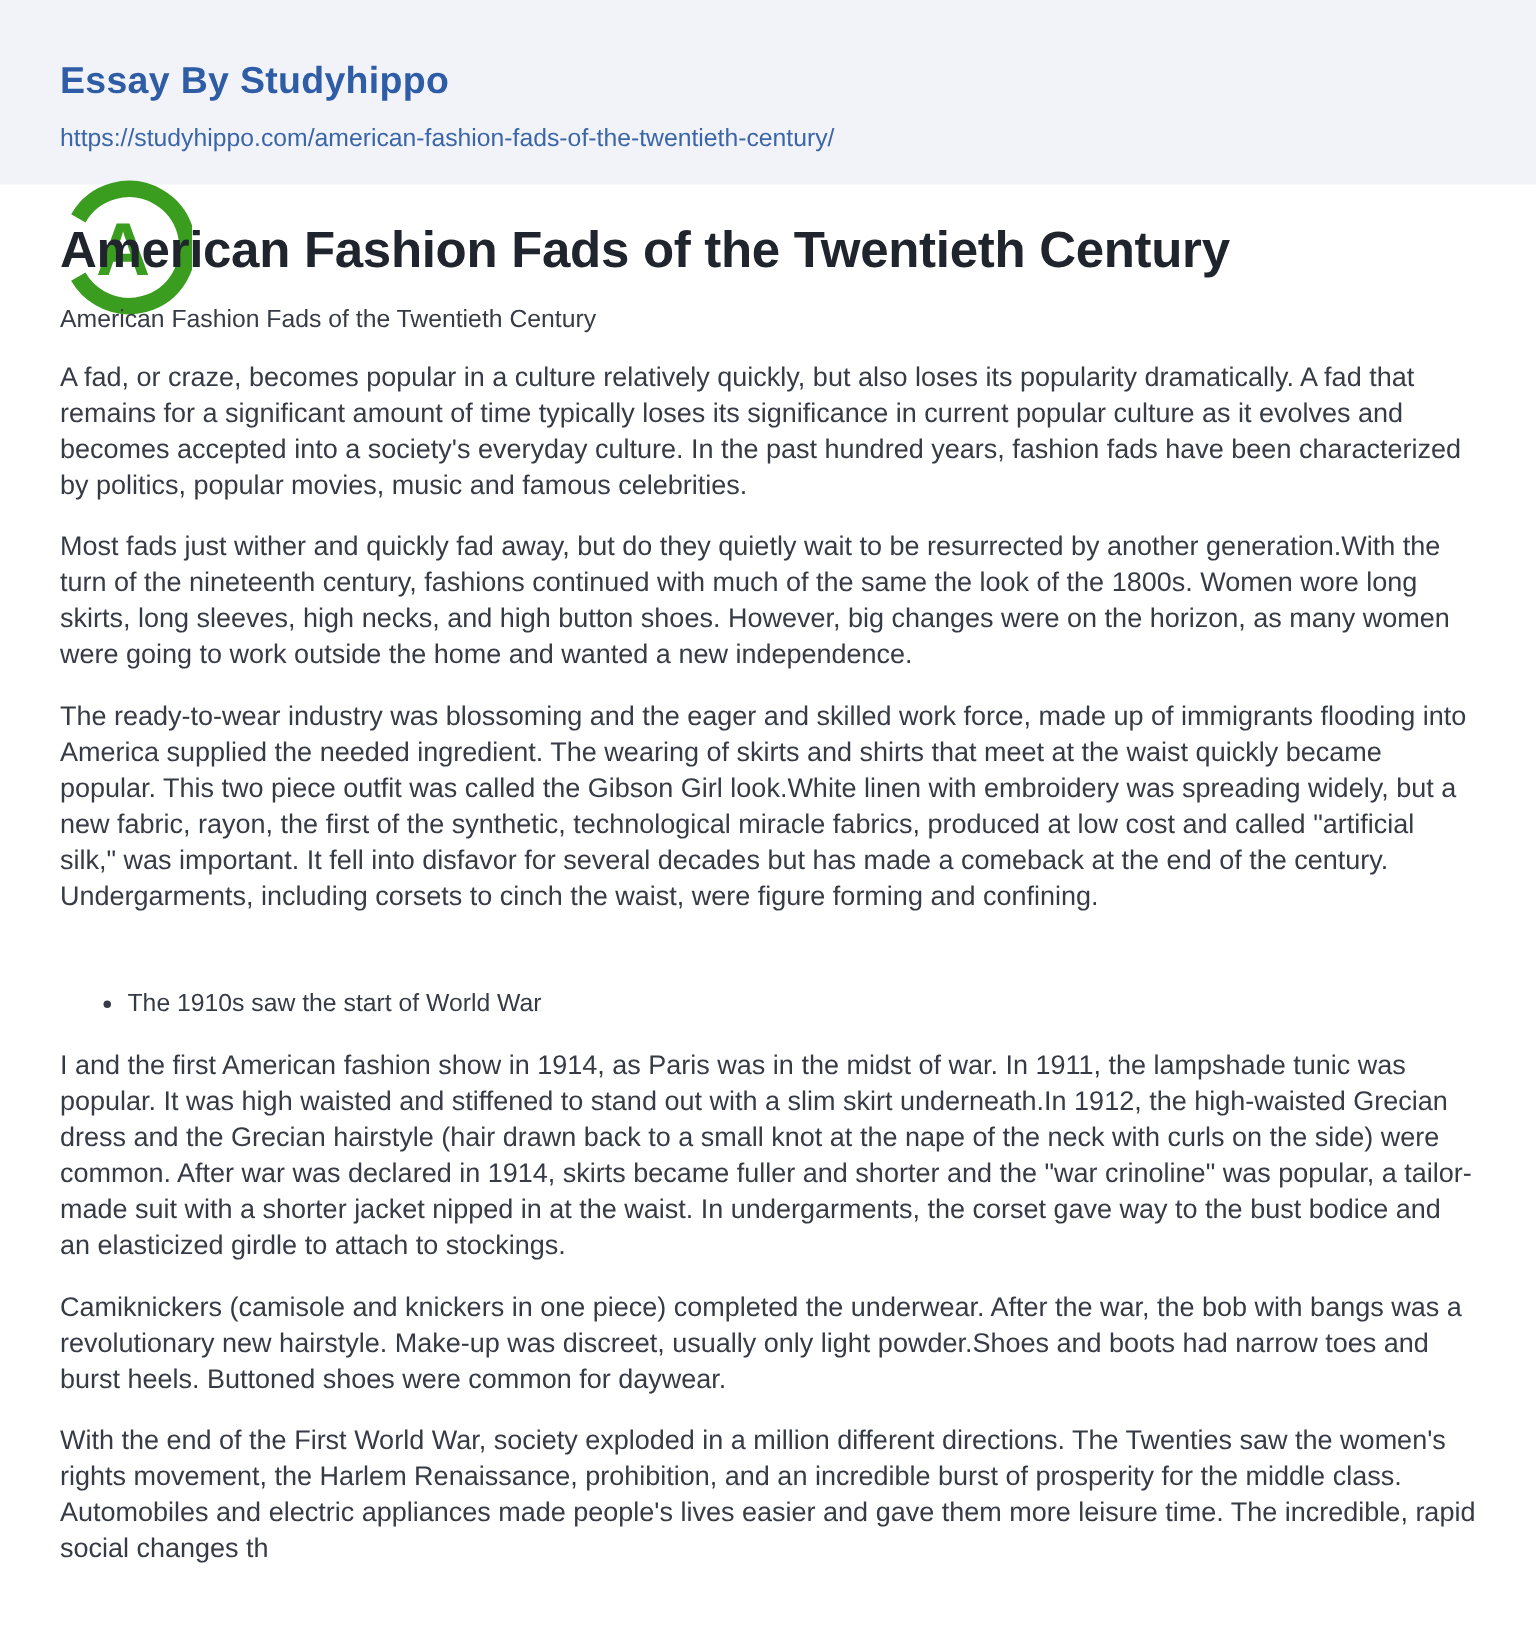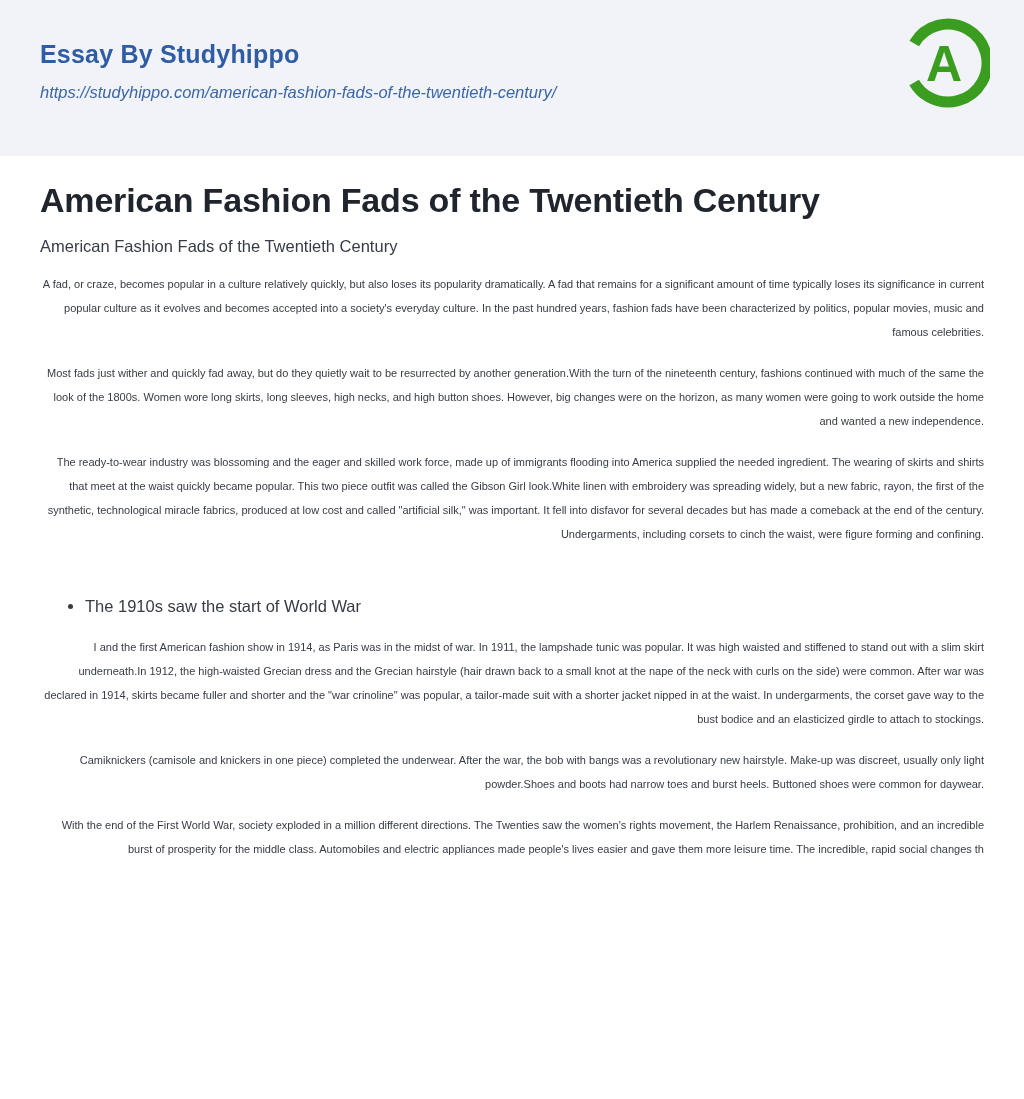--- a/index.html
+++ b/index.html
@@ -11,44 +11,44 @@
   }
   .page {
     width: 1024px;
     height: 1099px;
     background: #ffffff;
     overflow: hidden;
   }
 
   
   .site-header {
-    height: 156px;
+    height: 123px;
     background: #f1f3f9;
     display: flex;
     justify-content: space-between;
     align-items: flex-start;
     padding: 0 34px 0 40px;
+    flex-direction: column;
   }
   .header-text { padding-top: 42px; }
   .site-title {
     color: #2e5ca5;
     font-size: 25px;
     font-weight: 700;
     letter-spacing: 0.2px;
     line-height: 1;
     margin: 0 0 17px 0;
   }
   .site-url {
     color: #3a66a8;
     font-size: 16.5px;
     font-weight: 400;
     text-decoration: none;
     line-height: 1;
     display: inline-block;
-    font-style: italic;
   }
   .logo { margin-top: 14px; }
 
   
   main { padding: 0 40px; }
   .article-title {
     margin: 25px 0 0 0;
     font-size: 34px;
     line-height: 39px;
     font-weight: 800;
@@ -56,24 +56,23 @@
     letter-spacing: -0.2px;
   }
   .subtitle {
     margin: 14px 0 14px 0;
     font-size: 16.5px;
     line-height: 24px;
     color: #363b45;
   }
   p.body-par {
     margin: 0 0 17px 0;
-    font-size: 11px;
+    font-size: 18px;
     line-height: 24px;
     color: #363b45;
-    text-align: right;
   }
   ul.bullet-list {
     margin: 0 0 17px 0;
     padding-left: 45px;
     list-style: disc;
   }
   ul.bullet-list li {
     font-size: 16.5px;
     line-height: 24px;
     color: #363b45;

